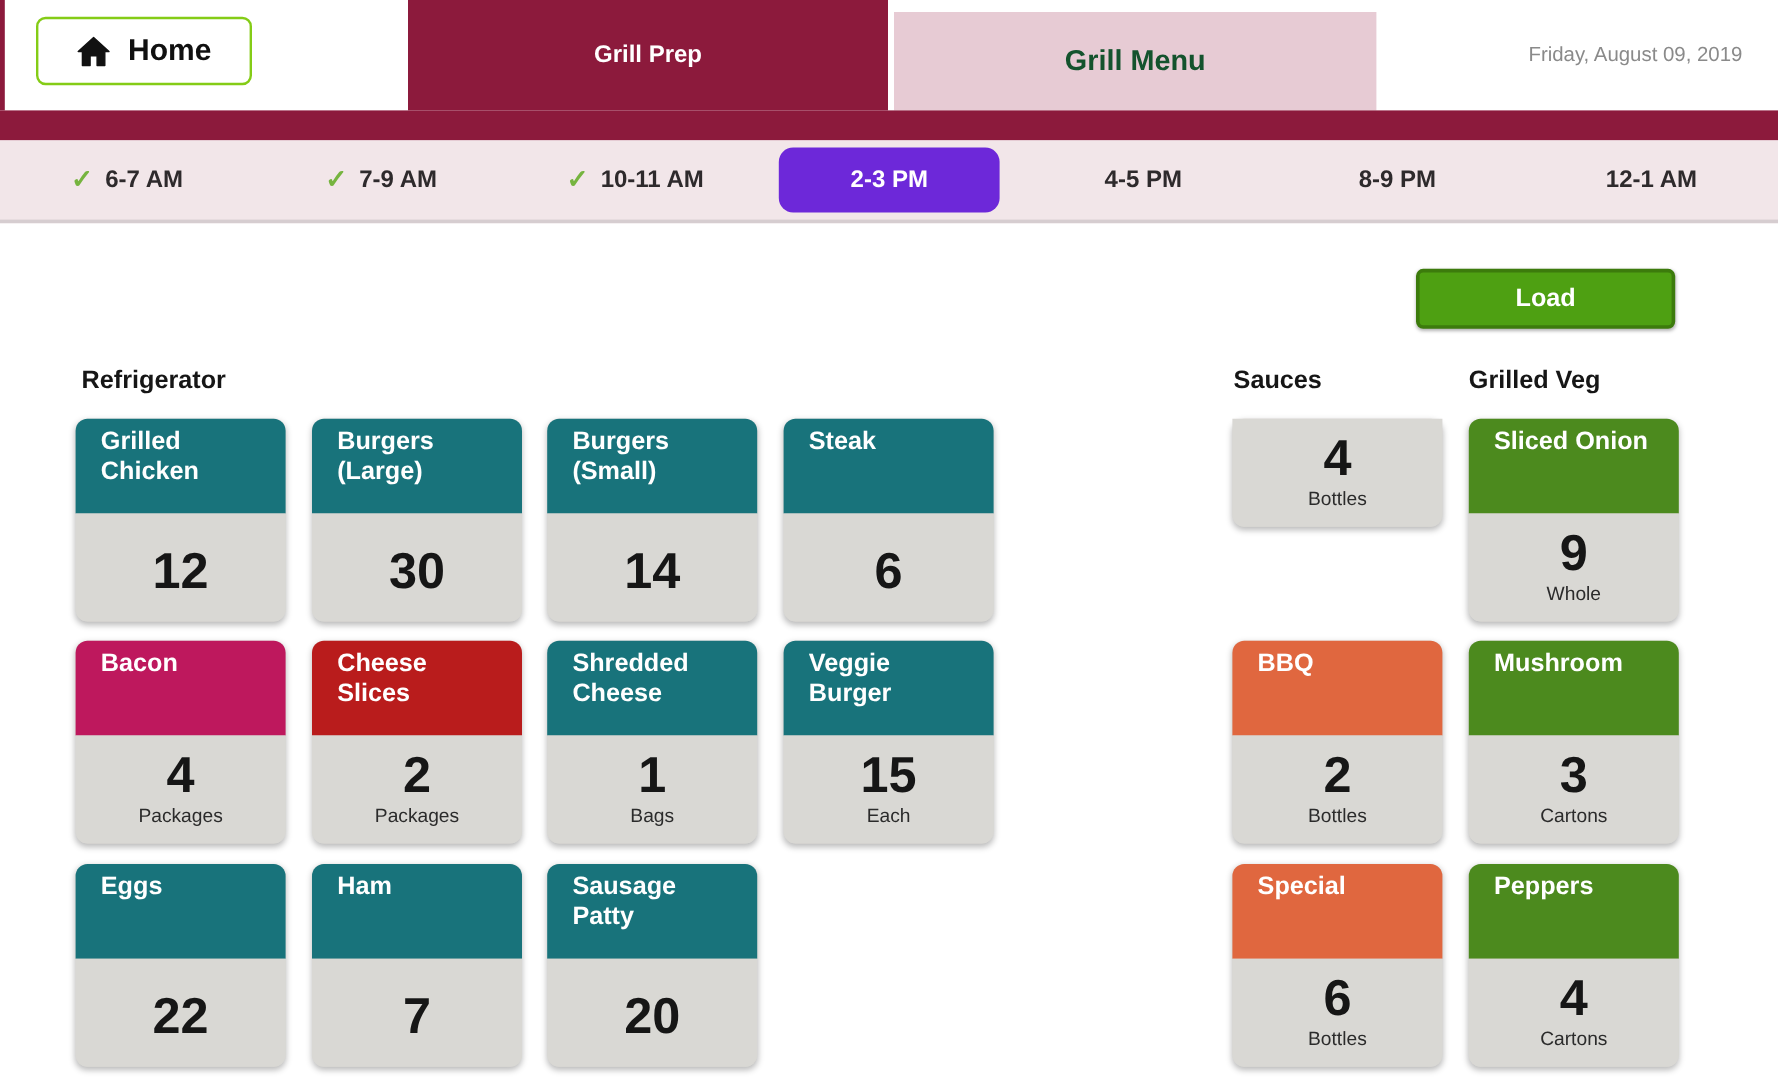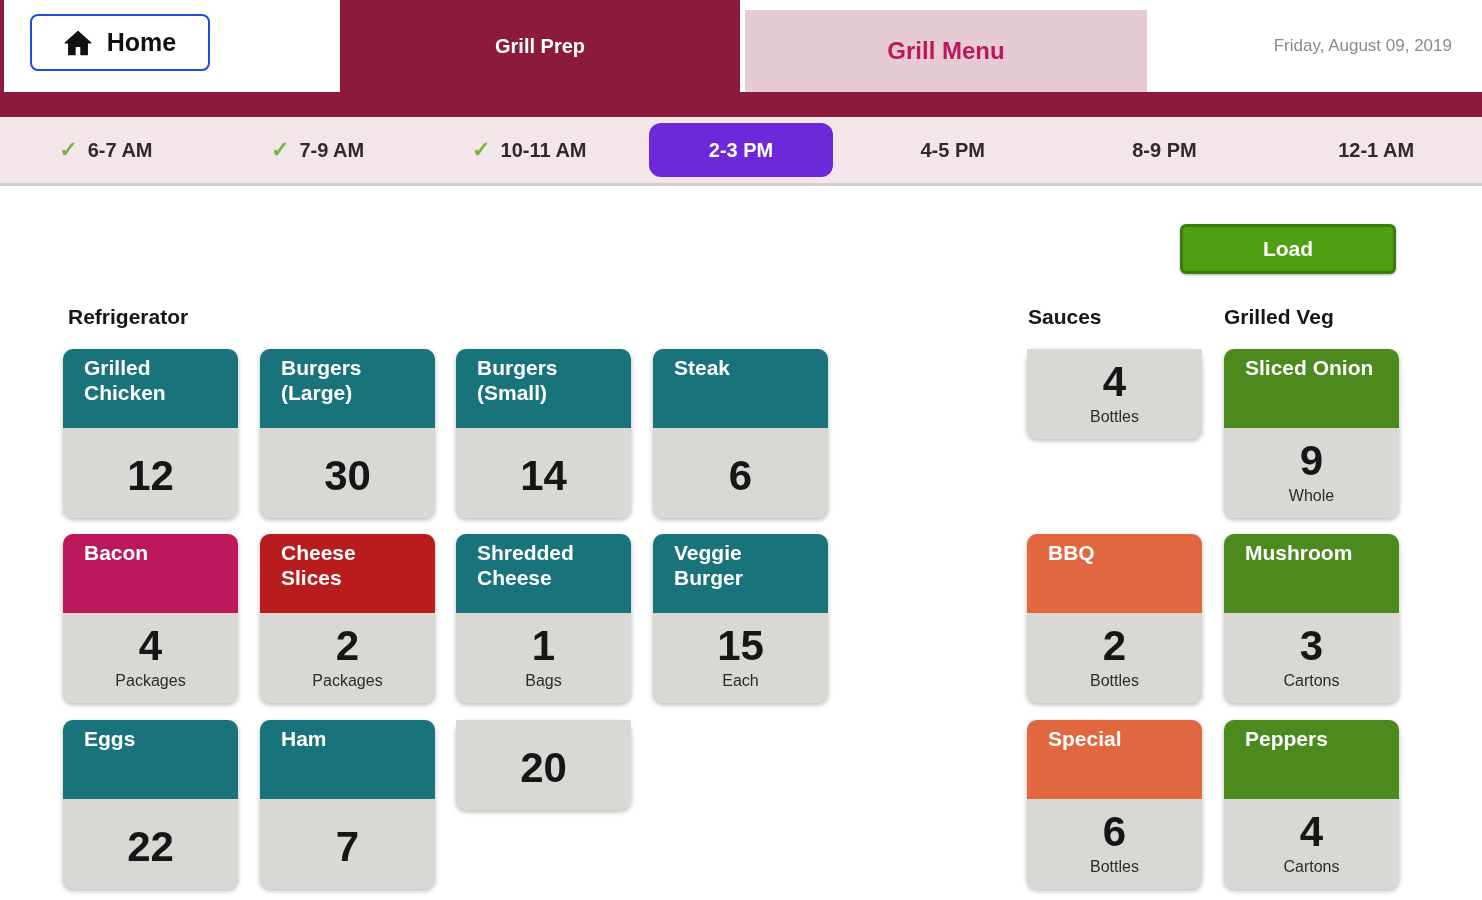--- a/index.html
+++ b/index.html
@@ -5,33 +5,33 @@
   html,body{margin:0;padding:0;background:#e9e9e9;}
   #app{
     position:relative;width:1482px;height:900px;overflow:hidden;background:#ffffff;
     font-family:"Liberation Sans", sans-serif;
   }
   
   .header{position:absolute;top:0;left:0;width:100%;height:92px;background:#fff;}
   .edge-sliver{position:absolute;top:0;left:0;width:4px;height:92px;background:#8C1A3C;}
   .home-btn{
     position:absolute;left:30px;top:14px;width:180px;height:57px;background:#fff;
-    border:2px solid #1d4ed8;border-radius:8px;display:flex;align-items:center;
+    border:2px solid #84cc16;border-radius:8px;display:flex;align-items:center;
     justify-content:center;gap:15px;font-size:25px;font-weight:bold;color:#101010;cursor:pointer;
     box-sizing:border-box;
   }
   .home-icon svg{display:block;}
   .tab-prep{
     position:absolute;left:340px;top:0;width:400px;height:92px;background:#8C1A3C;
     color:#fff;display:flex;align-items:center;justify-content:center;
     font-size:20px;font-weight:bold;cursor:pointer;
   }
   .tab-menu{
     position:absolute;left:745px;top:10px;width:402px;height:82px;background:#E7CBD4;
-    color:#be185d;display:flex;align-items:center;justify-content:center;
+    color:#14532d;display:flex;align-items:center;justify-content:center;
     font-size:24px;font-weight:bold;cursor:pointer;
   }
   .header-date{
     position:absolute;right:30px;top:0;height:92px;display:flex;align-items:center;
     font-size:17px;color:#8a8a8a;
   }
   .maroon-band{position:absolute;top:92px;left:0;width:100%;height:25px;background:#8C1A3C;}
   
   .timebar{
     position:absolute;top:117px;left:0;width:100%;height:66px;background:#F2E6E9;
@@ -221,20 +221,21 @@
 
   <div class="card" style="left: 260px; top: 720px;">
     <div class="card-header" style="background: rgb(24, 115, 123);">Ham</div>
     <div class="card-body no-unit">
       <div class="card-count">7</div>
 
     </div>
   </div>
 
   <div class="card" style="left: 456px; top: 720px;">
+    <div class="card-header" style="background: rgb(24, 115, 123);">Sausage Patty</div>
     <div class="card-body no-unit">
       <div class="card-count">20</div>
 
     </div>
   </div>
 
   <div class="card" style="left: 1027px; top: 349px;">
     <div class="card-body">
       <div class="card-count">4</div>
       <div class="card-unit">Bottles</div>

